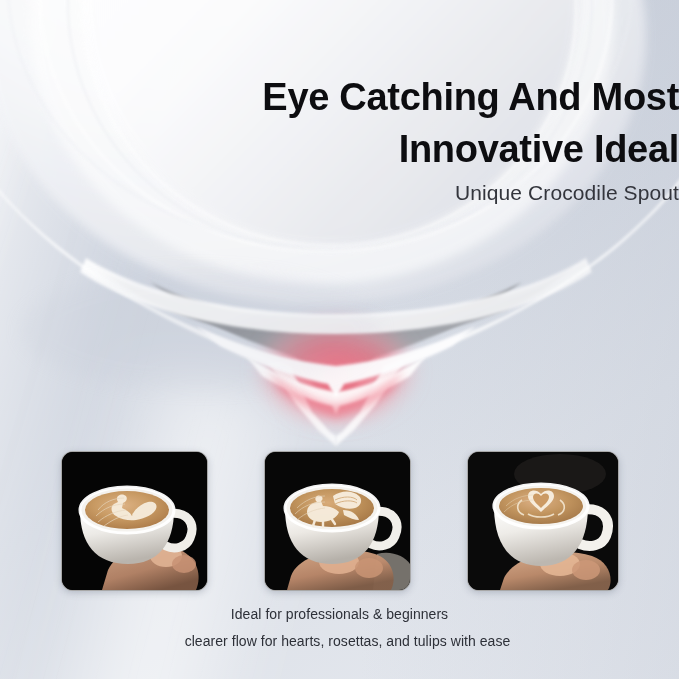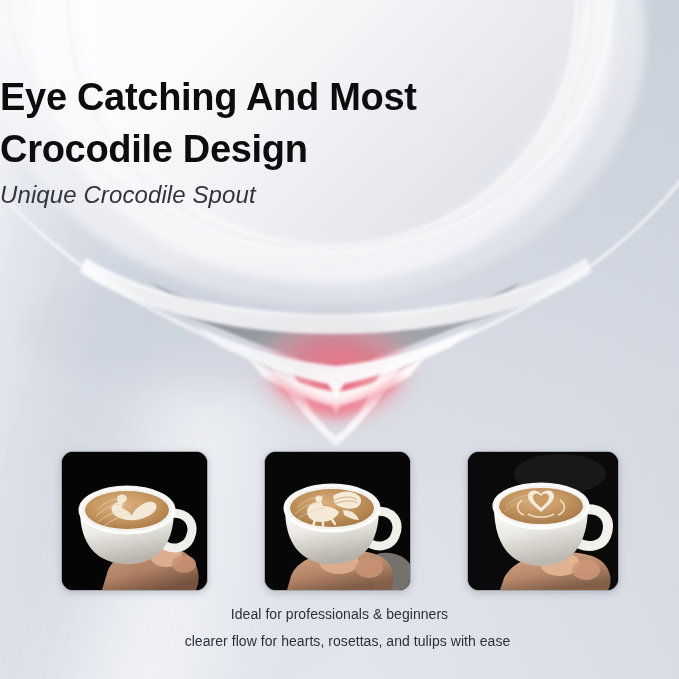--- a/index.html
+++ b/index.html
@@ -80,40 +80,39 @@
     width: 679px; height: 679px;
     pointer-events: none;
   }
 
   
   .headline {
     position: absolute;
     left: 0;
     top: 46px;
     width: 679px;
-    text-align: left;
+    text-align: right;
     font-size: 38px;
     line-height: 52px;
     font-weight: bold;
     letter-spacing: -0.3px;
     color: #0d0d10;
   }
   .headline .l2 { display: block; }
 
   .subtitle {
     position: absolute;
     left: 0;
     top: 181px;
     width: 679px;
-    text-align: left;
-    font-size: 24px;
+    text-align: right;
+    font-size: 21px;
     font-weight: normal;
     letter-spacing: 0.1px;
     color: #33353c;
-    font-style: italic;
   }
 
   
   .thumbs {
     position: absolute;
     left: 0;
     top: 451px;
     width: 679px;
     height: 140px;
     display: flex;
@@ -343,21 +342,21 @@
         <ellipse cx="326" cy="-4" rx="286" ry="256" fill="none" stroke="#ffffff" stroke-width="3" opacity="0.5" filter="url(#tinyBlur)"></ellipse>
         <ellipse cx="320" cy="-16" rx="312" ry="262" fill="none" stroke="#eceef3" stroke-width="2.4" opacity="0.45" filter="url(#tinyBlur)"></ellipse>
 
         <ellipse cx="200" cy="330" rx="180" ry="60" fill="#b9c0ce" opacity="0.12" filter="url(#softBlur2)"></ellipse>
       </g>
     </svg>
   </div>
 
   <h1 class="headline">
     <span>Eye Catching And Most</span>
-    <span class="l2">Crocodile Design</span>
+    <span class="l2">Innovative Ideal</span>
   </h1>
 
   <div class="subtitle">Unique Crocodile Spout</div>
 
   <div class="thumbs">
 
     <div class="thumb thumb-1">
       <div class="photo">
         <svg width="145" height="138" viewBox="0 0 145 138" xmlns="http://www.w3.org/2000/svg">
           <defs>

